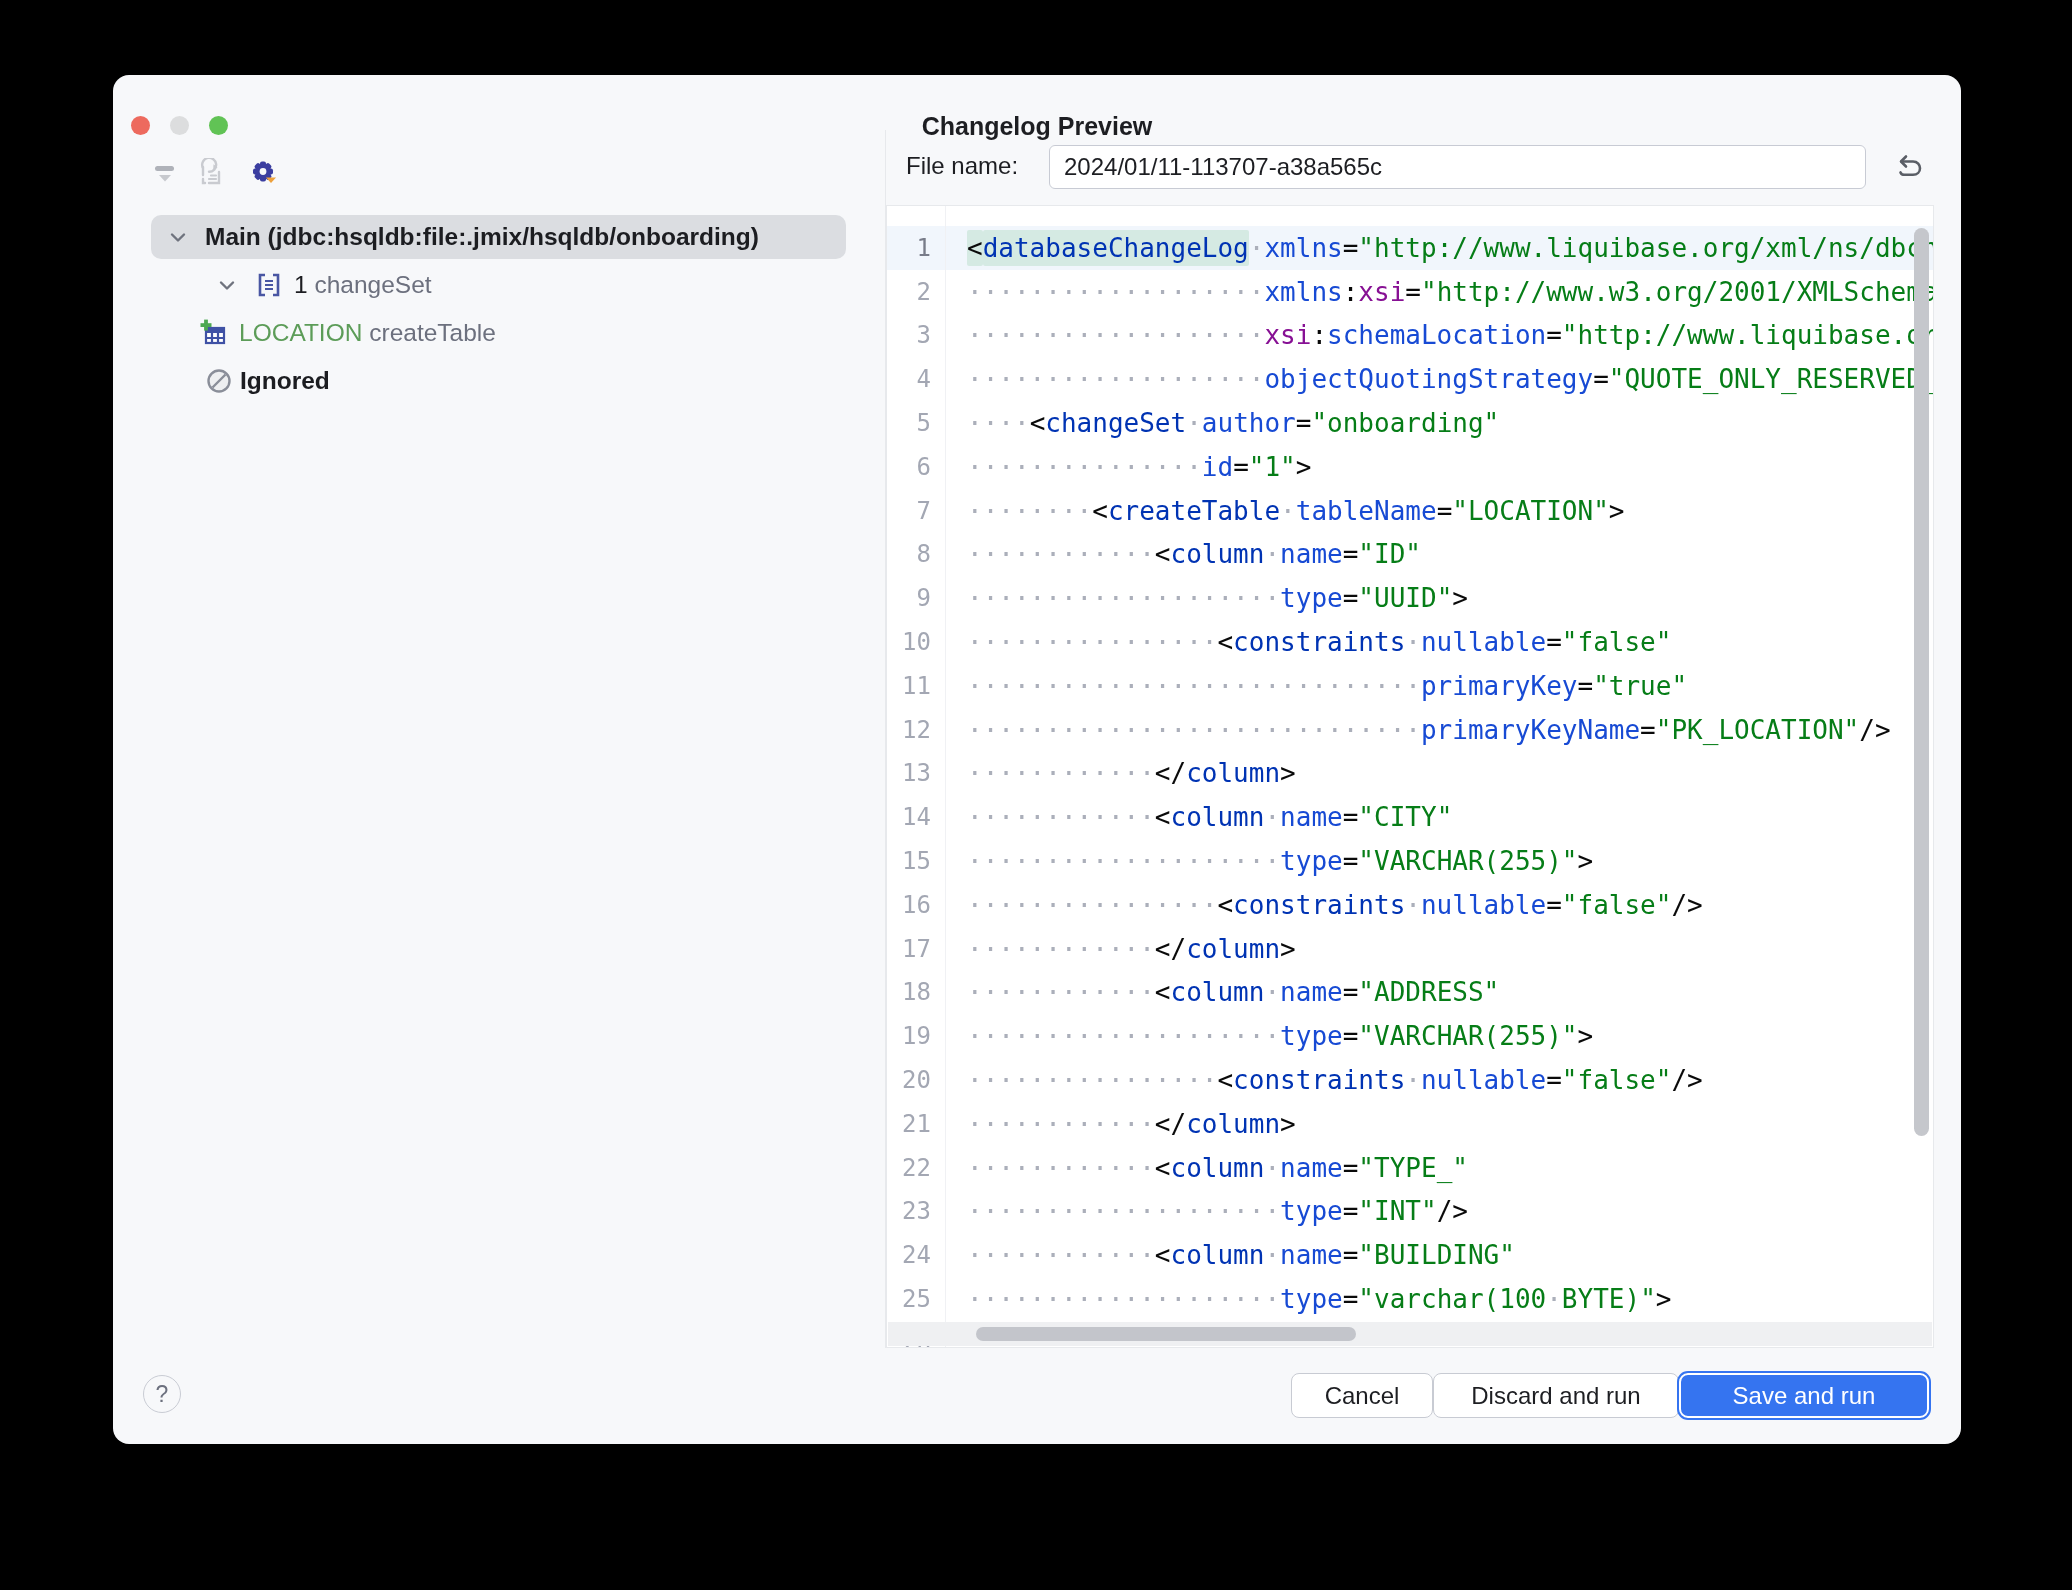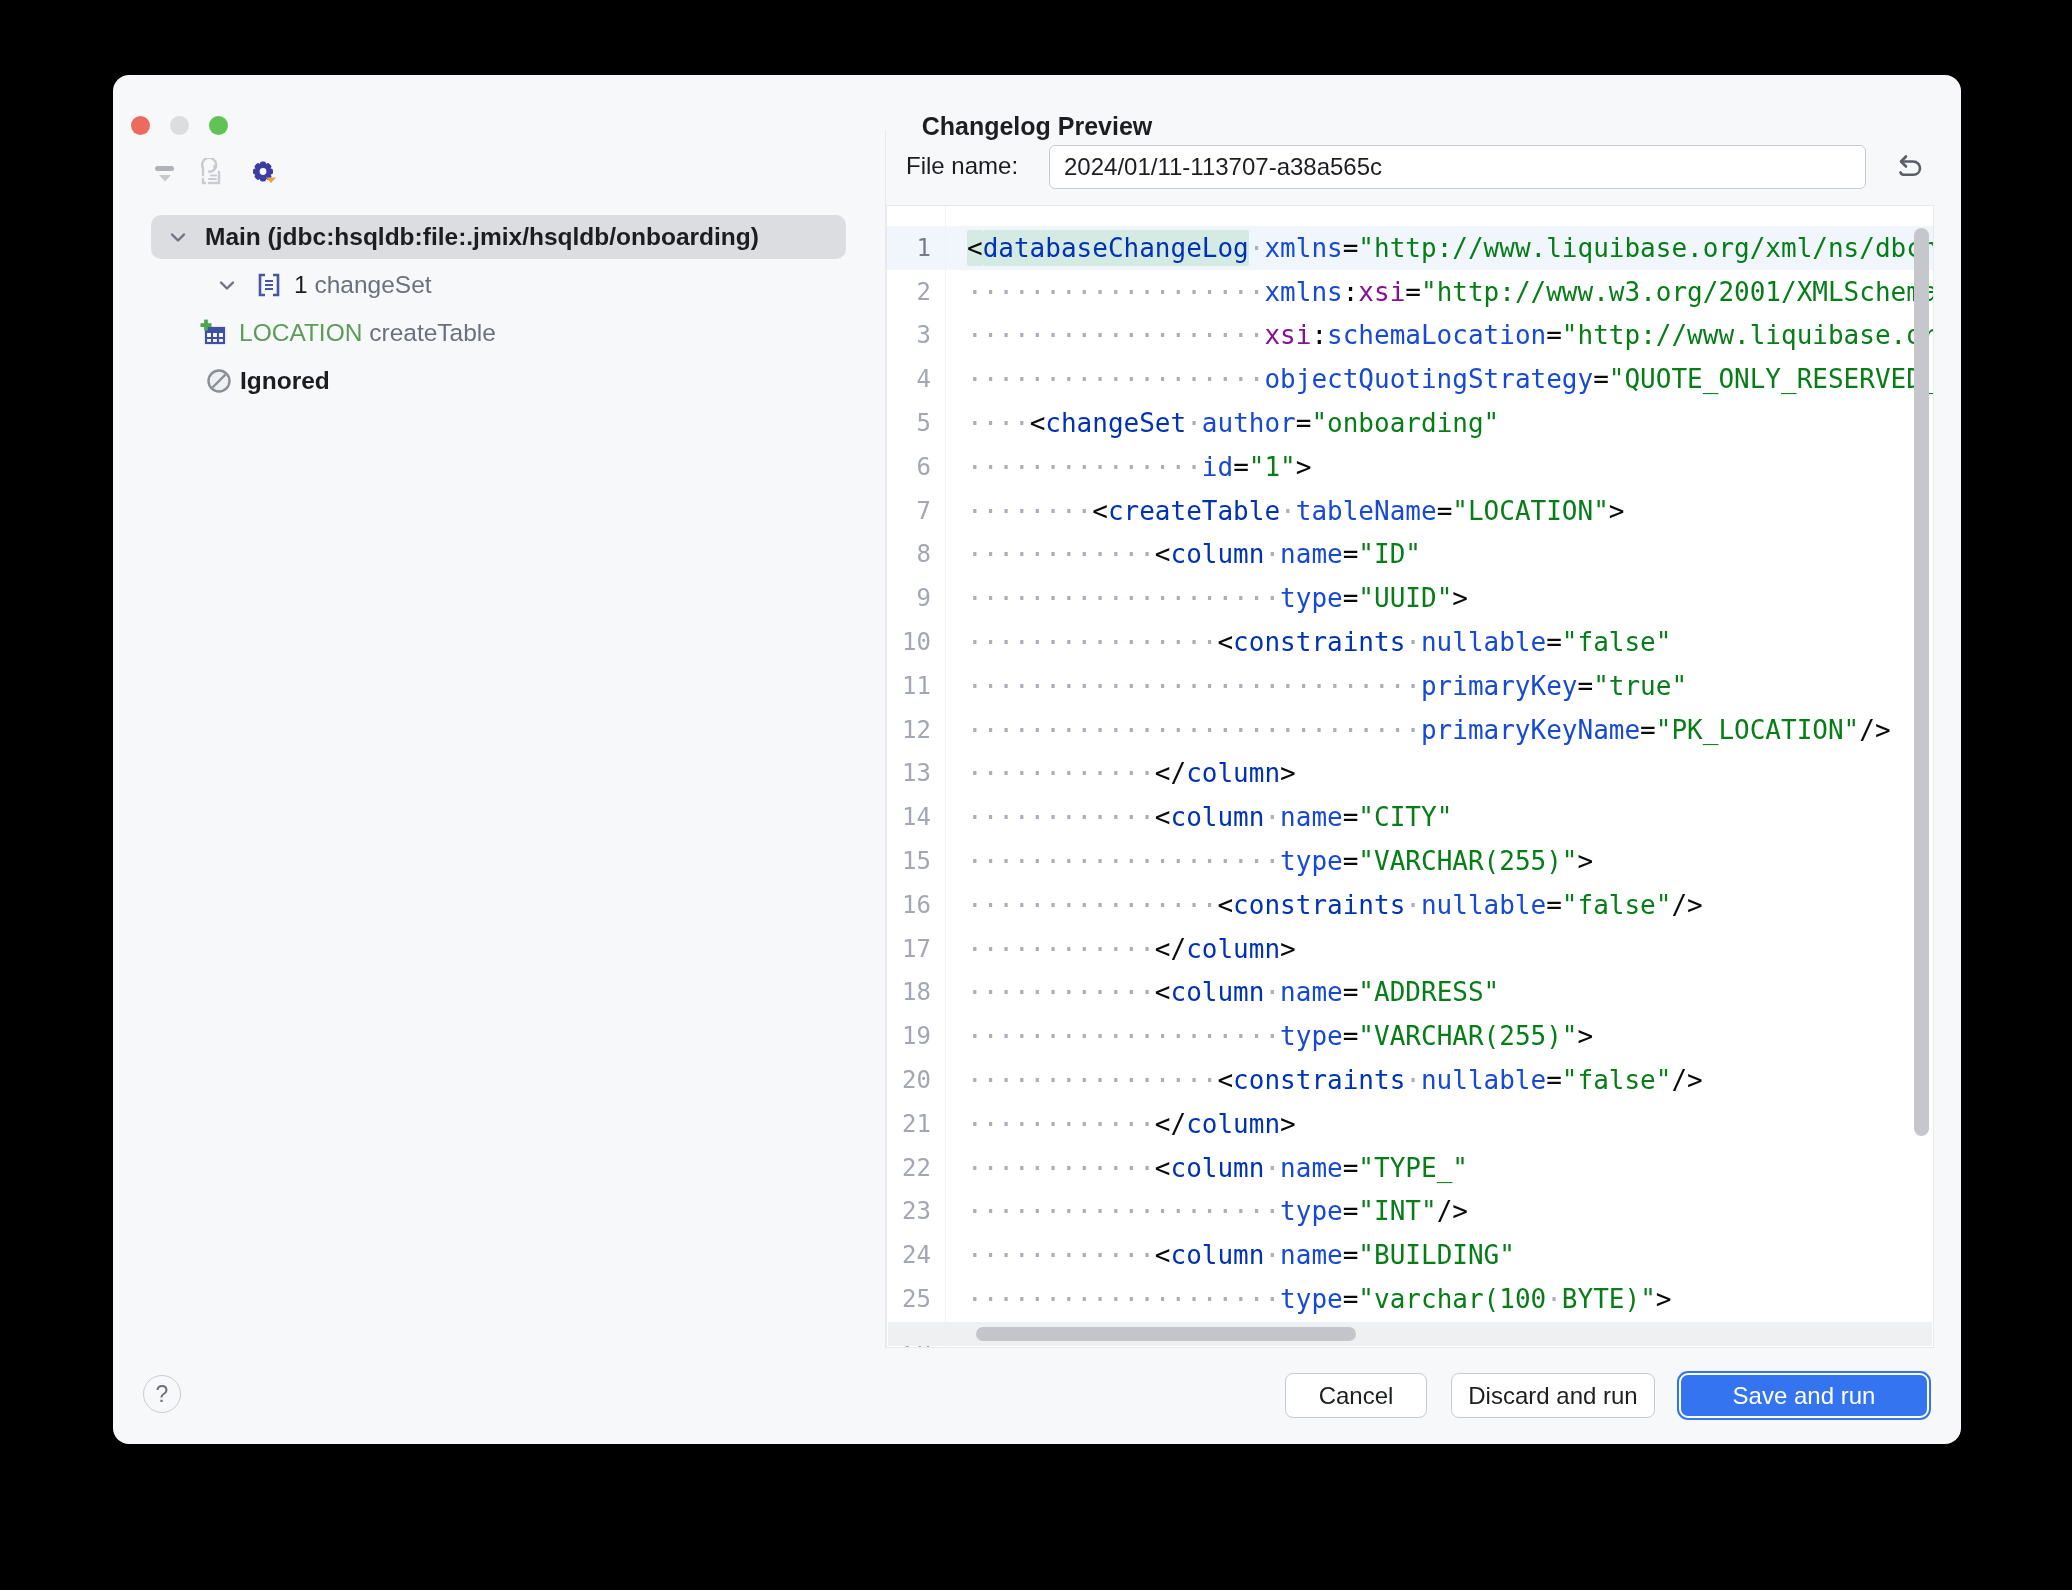--- a/index.html
+++ b/index.html
@@ -60,26 +60,26 @@
   .tok-val{color:#067D17;}
   .tok-ws{color:#ABAFBA;}
   .hl{background:#D5EAE3;border-radius:2px;padding:3px 0;}
   .hscroll{position:absolute;left:1px;right:1px;bottom:1px;height:24px;background:#EFF0F2;}
   .hthumb{position:absolute;left:88px;top:5px;width:380px;height:14px;border-radius:7px;background:#C3C5CB;}
   .vthumb{position:absolute;right:4px;top:22px;width:15px;height:908px;border-radius:8px;background:#C5C7CC;}
   
   .footer{position:absolute;left:0;bottom:0;width:100%;height:96px;}
   .help-btn{position:absolute;left:30px;top:27px;width:36px;height:36px;border:1.5px solid #C9CCD4;border-radius:50%;
     color:#6C707E;font-size:23px;display:flex;align-items:center;justify-content:center;background:transparent;}
-  .btn-row{position:absolute;right:32px;top:25px;display:flex;gap:24px;align-items:center;border-radius:12px;}
+  .btn-row{position:absolute;right:32px;top:25px;display:flex;align-items:center;border-radius:12px;}
   .btn{height:45px;border-radius:8px;font-size:24px;display:flex;align-items:center;justify-content:center;
     font-family:"Liberation Sans",sans-serif;box-sizing:border-box;}
   .btn.secondary{background:#FFFFFF;border:1px solid #C8CBD3;color:#1D1E22;}
   .btn.primary{background:#3574F0;border:2px solid #FFFFFF;outline:2px solid #3574F0;color:#FFFFFF;border-radius:9px;}
-  .w-cancel{width:142px;} .w-discard{width:204px;} .w-save{width:250px;}
+  .w-cancel{width:142px;} .w-discard{width:246px;} .w-save{width:250px;}
   svg{display:block;}
 </style>
 </head>
 <body>
 
 <div class="window">
 
   <div class="titlebar">
     <span class="tl close"></span>
     <span class="tl min"></span>

